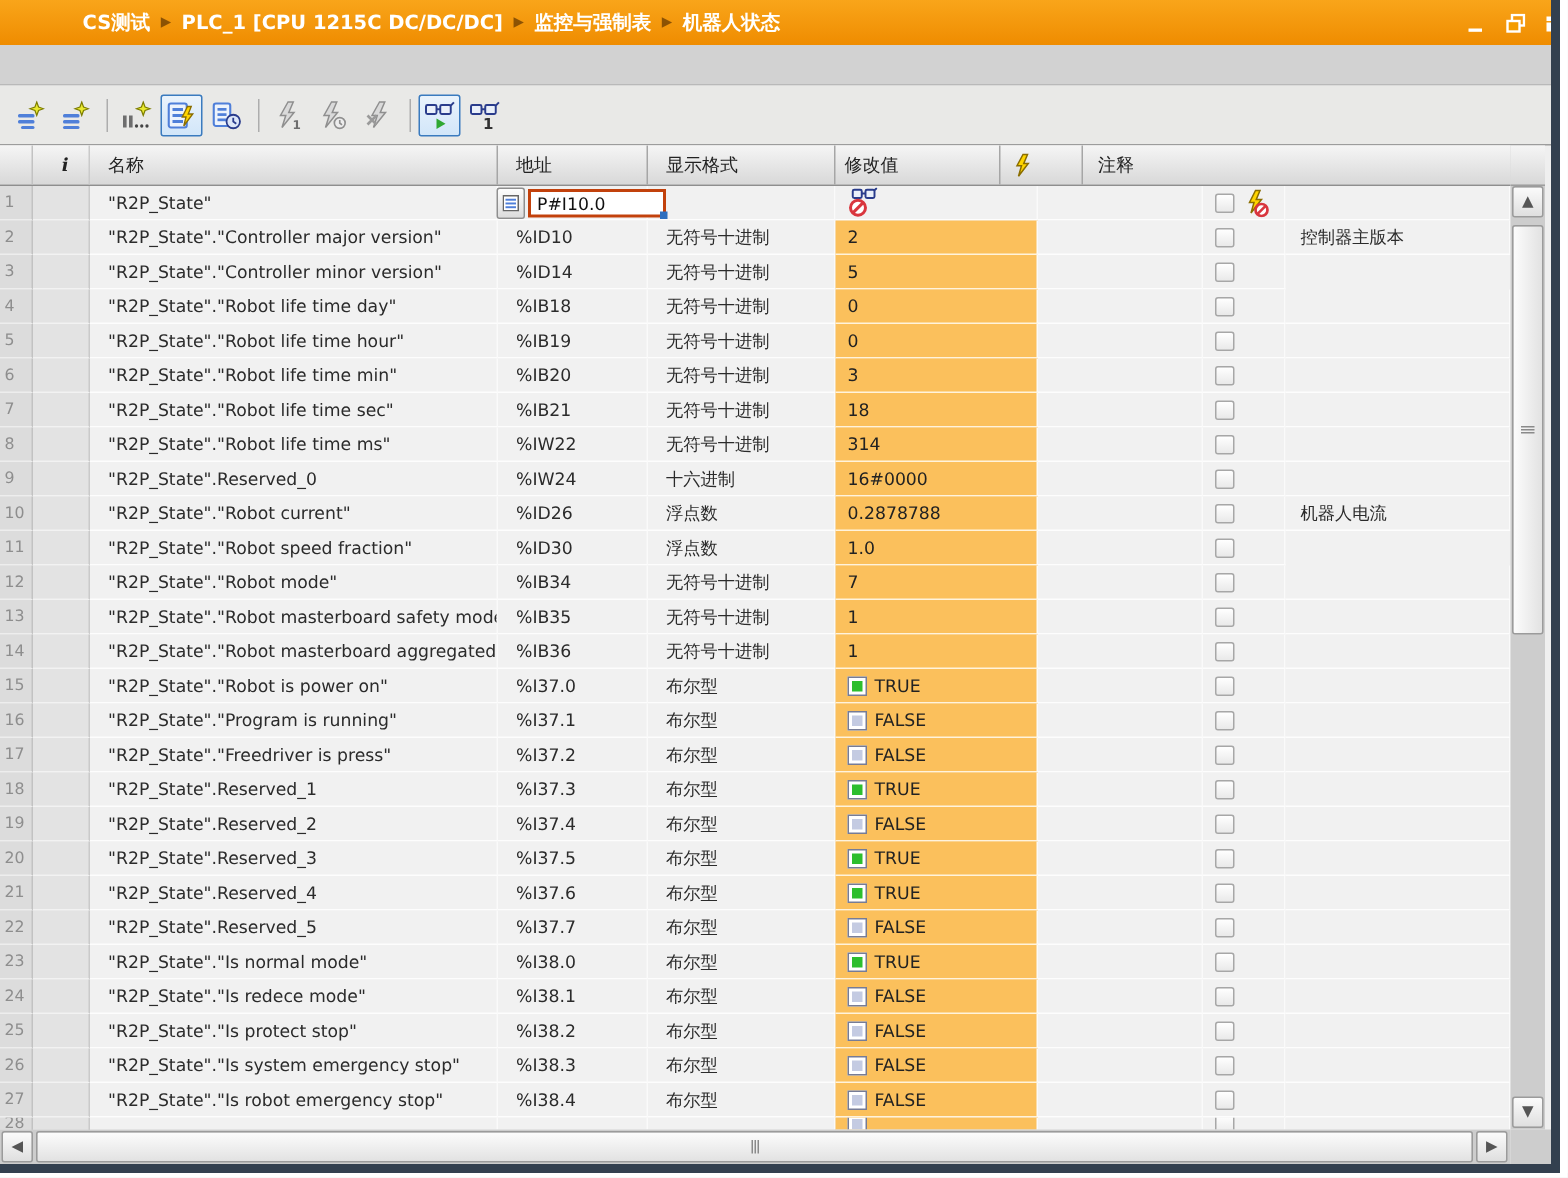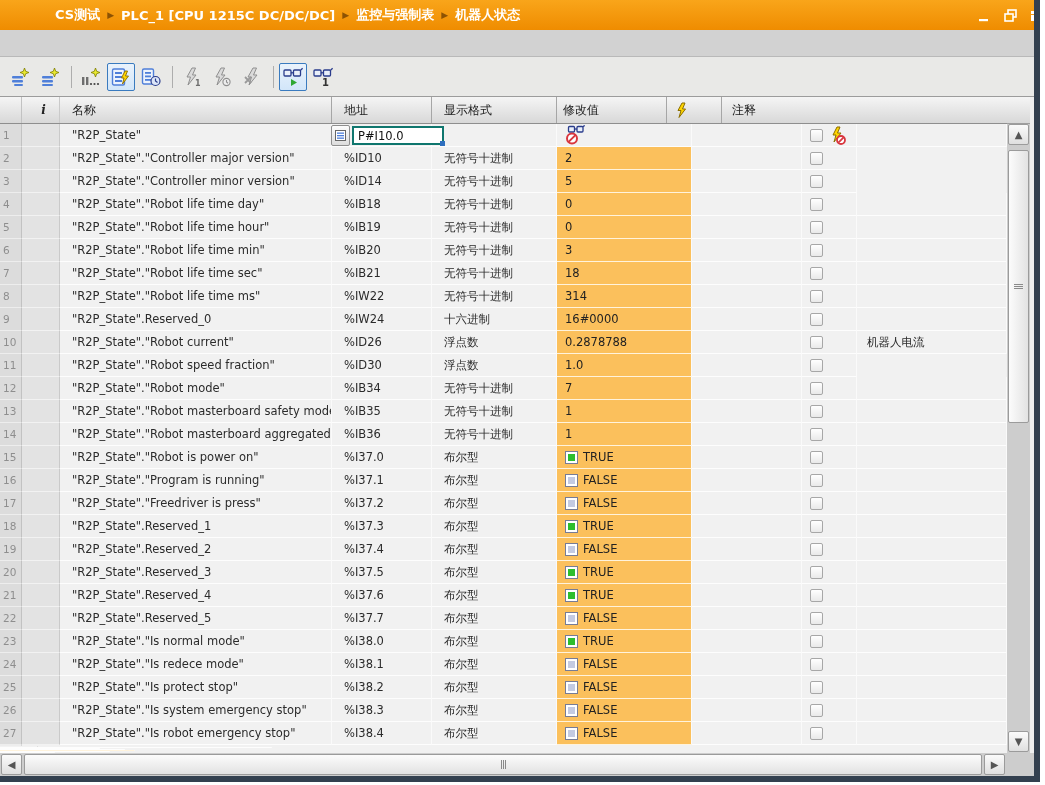--- a/index.html
+++ b/index.html
@@ -21,21 +21,21 @@
         border-radius:2px;margin-right:2px;}
   .tbtn.sel{border:1px solid #3A7BBF;background:linear-gradient(#EAF3FC,#D2E6F9);}
   .tsep{width:1px;height:22px;background:#ADADAD;margin:0 5px;}
   
   .grid{position:absolute;left:0;top:97px;width:1007px;height:656px;background:#F1F1F1;}
   .thead{display:flex;height:26px;background:linear-gradient(#F5F5F5,#D8D8D8);border-bottom:1px solid #8E8E8E;}
   .th{box-sizing:border-box;border-right:1px solid #A6A6A6;display:flex;align-items:center;
       font-size:12px;color:#222;padding-left:6px;overflow:hidden;white-space:nowrap;}
   .tbody{overflow:hidden;height:630px;}
   .tr{display:flex;height:23px;}
-  .tr.clipped{height:9px;overflow:hidden;flex-direction:column;}
+  .tr.clipped{height:9px;overflow:hidden;}
   .td{box-sizing:border-box;height:100%;border-bottom:1px solid #FDFDFD;border-right:1px solid #FAFAFA;
       display:flex;align-items:center;font-size:11.5px;color:#2B2B2B;overflow:hidden;white-space:nowrap;background:#F1F1F1;}
   .c-num{width:22px;background:#DCDCDC;border-right:1px solid #C2C2C2;border-bottom:1px solid #EDEDED;
          color:#8E8E8E;font-size:10.5px;padding-left:3px;}
   .c-i{width:38px;background:#E3E3E3;border-right:1px solid #CACACA;border-bottom:1px solid #F2F2F2;justify-content:center;}
   .c-name{width:272px;padding-left:12px;}
   .c-addr{width:100px;padding-left:12px;position:relative;overflow:visible;}
   .c-fmt{width:125px;padding-left:12px;}
   .c-val{width:135px;padding-left:8px;gap:5px;}
   .c-val.mon{background:#FBC05C;border-bottom:1px solid #FFF3DC;}
@@ -53,21 +53,21 @@
   .bsq.t i{background:#2DBE2D;}
   .bsq.f i{background:#C4CBE2;}
   .valtxt{font-size:11.5px;color:#222;}
   
   .cb{width:13px;height:13px;box-sizing:border-box;border:1px solid #A7A7A7;border-radius:2px;
       background:linear-gradient(#FFFFFF,#E9E9E9);flex:0 0 auto;}
   
   .addr-edit{position:absolute;left:-1px;top:0;height:23px;display:flex;align-items:center;z-index:6;}
   .lst-btn{width:17px;height:19px;border:1px solid #8F8F8F;border-radius:2px;background:linear-gradient(#FDFDFD,#DCDCDC);
            display:flex;align-items:center;justify-content:center;margin-right:2px;}
-  .edit-box{position:relative;width:92px;height:19px;background:#fff;border:2px solid #0f766e;
+  .edit-box{position:relative;width:92px;height:19px;background:#fff;border:2px solid #c2410c;
             display:flex;align-items:center;padding-left:4px;font-size:11.5px;color:#111;box-sizing:border-box;}
   .edit-box .hndl{position:absolute;right:-3px;bottom:-3px;width:5px;height:5px;background:#2F6FBF;}
   
   .vscroll{position:absolute;left:1007px;top:97px;width:23px;height:656px;background:#CDCDCD;}
   .vcap{position:absolute;left:0;top:0;width:23px;height:26px;background:linear-gradient(#F5F5F5,#D8D8D8);border-bottom:1px solid #9E9E9E;}
   .sbtn{position:absolute;left:1px;width:21px;height:21px;background:linear-gradient(#FBFBFB,#DFDFDF);
         border:1px solid #9B9B9B;border-radius:2px;box-sizing:border-box;display:flex;align-items:center;justify-content:center;
         color:#555;font-size:10px;}
   .vthumb{position:absolute;left:1px;top:53px;width:21px;height:273px;background:linear-gradient(90deg,#FCFCFC,#E2E2E2);
           border:1px solid #9B9B9B;border-radius:2px;box-sizing:border-box;display:flex;align-items:center;justify-content:center;}
@@ -279,20 +279,21 @@
     <div class="td c-name">"R2P_State"."Controller major version"</div>
     <div class="td c-addr">%ID10</div>
     <div class="td c-fmt">无符号十进制</div>
     <div class="td c-val mon">
             <span class="valtxt">2</span>
           </div>
     <div class="td c-mod"></div>
     <div class="td c-flash">
       <span class="cb"></span>
     </div>
+    <div class="td c-comment">控制器主版本</div>
   </div>
 
   <div class="tr">
     <div class="td c-num">3</div>
     <div class="td c-i"></div>
     <div class="td c-name">"R2P_State"."Controller minor version"</div>
     <div class="td c-addr">%ID14</div>
     <div class="td c-fmt">无符号十进制</div>
     <div class="td c-val mon">
             <span class="valtxt">5</span>

